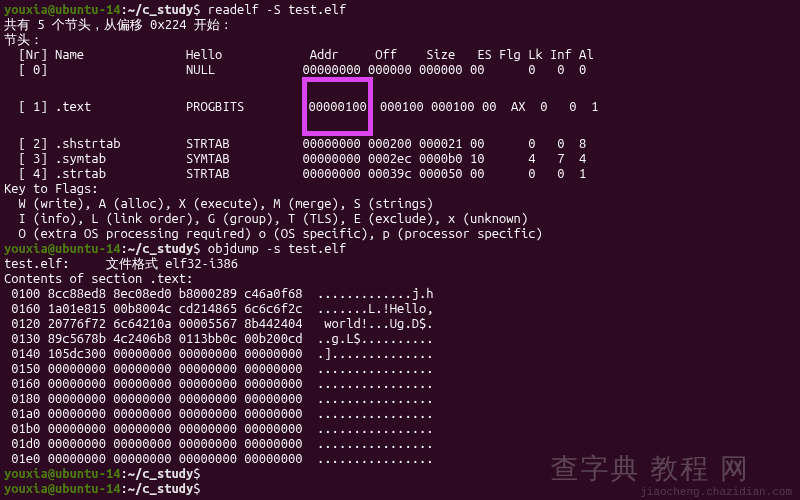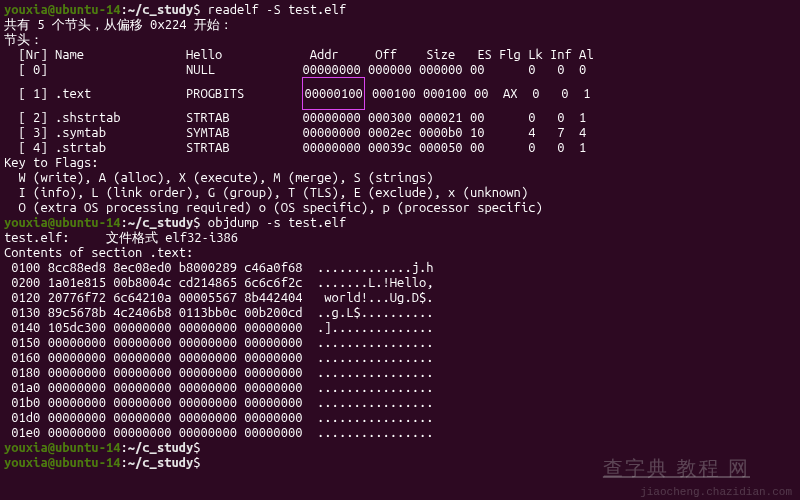--- a/index.html
+++ b/index.html
@@ -14,33 +14,32 @@
       overflow: hidden;
       padding: 2px 4px;
       position: relative;
     }
     .line { white-space: pre; }
     .prompt-user { color: #4d7c0f; font-weight: bold; }
     .prompt-path { color: #e5e5e5; font-weight: bold; }
     .prompt-sep { color: #ffffff; }
     .cmd { color: #ffffff; }
     .highlight-box {
-      border: 1px solid #d946ef;
-      padding: 8px 1px;
+      border: 5px solid #d946ef;
+      padding: 17px 1px;
       display: inline-block;
     }
     .watermark1 {
       position: absolute;
       bottom: 24px;
       right: 50px;
       color: rgba(180,180,180,0.35);
       font-family: sans-serif;
-      font-size: 20px;
+      font-size: 28px;
       letter-spacing: 2px;
-      text-decoration: underline;
     }
     .watermark2 {
       position: absolute;
       bottom: 0;
       right: 8px;
       color: rgba(200,200,200,0.25);
       font-family: Liberation Mono, monospace;
       font-size: 11px;
     }
   </style>
@@ -48,38 +47,38 @@
 <body>
 
 <div class="line"><span class="prompt-user">youxia@ubuntu-14</span><span class="prompt-sep">:</span><span class="prompt-path">~/c_study</span><span class="prompt-sep">$ </span><span class="cmd">readelf -S test.elf</span></div>
 
 <div class="line">共有 5 个节头，从偏移 0x224 开始：</div>
 <div class="line"></div>
 <div class="line">节头：</div>
 <div class="line">  [Nr] Name              Hello            Addr     Off    Size   ES Flg Lk Inf Al</div>
 <div class="line">  [ 0]                   NULL            00000000 000000 000000 00      0   0  0</div>
 <div class="line"><span>  [ 1] .text             PROGBITS        </span><span class="highlight-box">00000100</span><span> 000100 000100 00  AX  0   0  1</span></div>
-<div class="line">  [ 2] .shstrtab         STRTAB          00000000 000300 000021 00      0   0  1</div>
+<div class="line">  [ 2] .shstrtab         STRTAB          00000000 000200 000021 00      0   0  8</div>
 <div class="line">  [ 3] .symtab           SYMTAB          00000000 0002ec 0000b0 10      4   7  4</div>
 <div class="line">  [ 4] .strtab           STRTAB          00000000 00039c 000050 00      0   0  1</div>
 <div class="line">Key to Flags:</div>
 <div class="line">  W (write), A (alloc), X (execute), M (merge), S (strings)</div>
 <div class="line">  I (info), L (link order), G (group), T (TLS), E (exclude), x (unknown)</div>
 <div class="line">  O (extra OS processing required) o (OS specific), p (processor specific)</div>
 
 <div class="line"><span class="prompt-user">youxia@ubuntu-14</span><span class="prompt-sep">:</span><span class="prompt-path">~/c_study</span><span class="prompt-sep">$ </span><span class="cmd">objdump -s test.elf</span></div>
 
 <div class="line"></div>
 <div class="line">test.elf:     文件格式 elf32-i386</div>
 <div class="line"></div>
 <div class="line">Contents of section .text:</div>
 
 <div id="hexrows">
     <div class="line"> 0100 8cc88ed8 8ec08ed0 b8000289 c46a0f68  .............j.h</div>
-    <div class="line"> 0200 1a01e815 00b8004c cd214865 6c6c6f2c  .......L.!Hello,</div>
+    <div class="line"> 0160 1a01e815 00b8004c cd214865 6c6c6f2c  .......L.!Hello,</div>
     <div class="line"> 0120 20776f72 6c64210a 00005567 8b442404   world!...Ug.D$.</div>
     <div class="line"> 0130 89c5678b 4c2406b8 0113bb0c 00b200cd  ..g.L$..........</div>
     <div class="line"> 0140 105dc300 00000000 00000000 00000000  .]..............</div>
     <div class="line"> 0150 00000000 00000000 00000000 00000000  ................</div>
     <div class="line"> 0160 00000000 00000000 00000000 00000000  ................</div>
     <div class="line"> 0180 00000000 00000000 00000000 00000000  ................</div>
     <div class="line"> 01a0 00000000 00000000 00000000 00000000  ................</div>
     <div class="line"> 01b0 00000000 00000000 00000000 00000000  ................</div>
     <div class="line"> 01d0 00000000 00000000 00000000 00000000  ................</div>
     <div class="line"> 01e0 00000000 00000000 00000000 00000000  ................</div>

